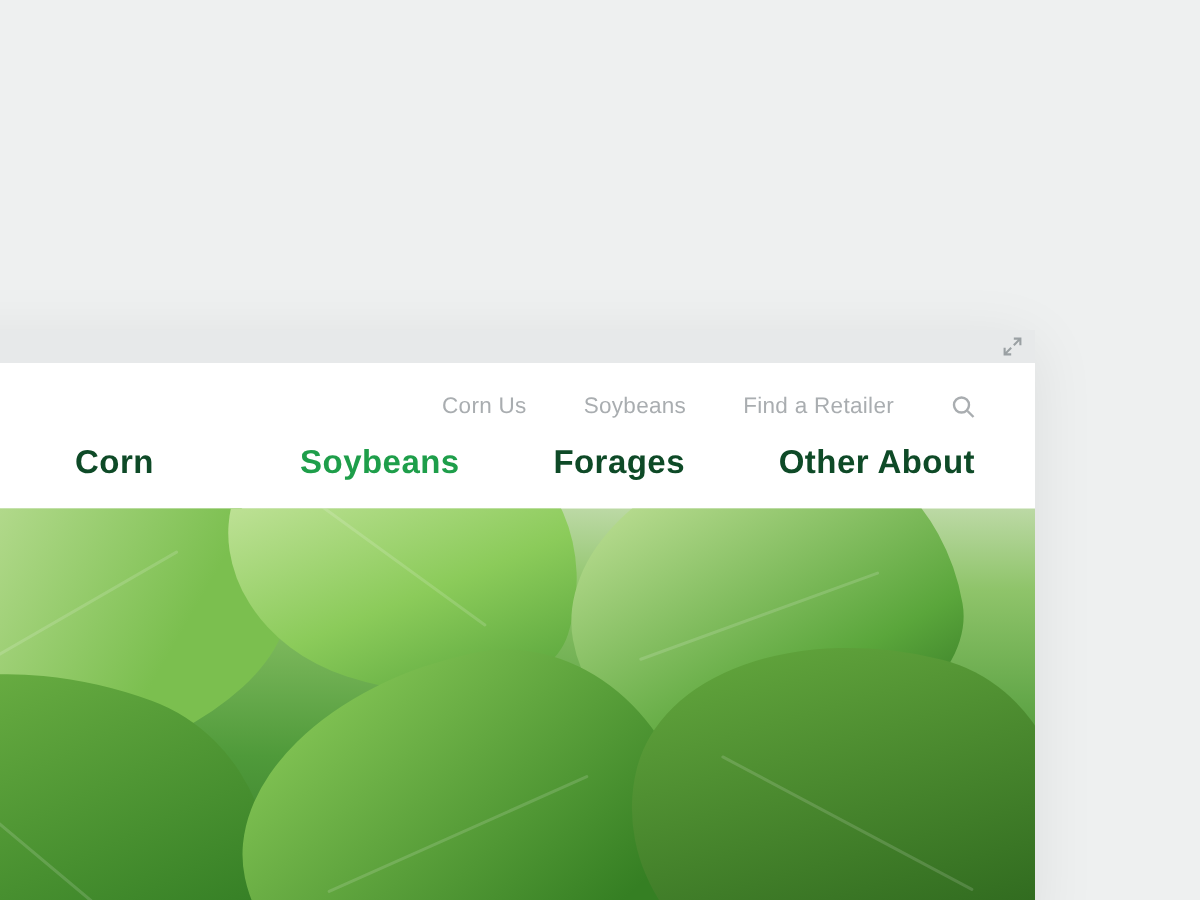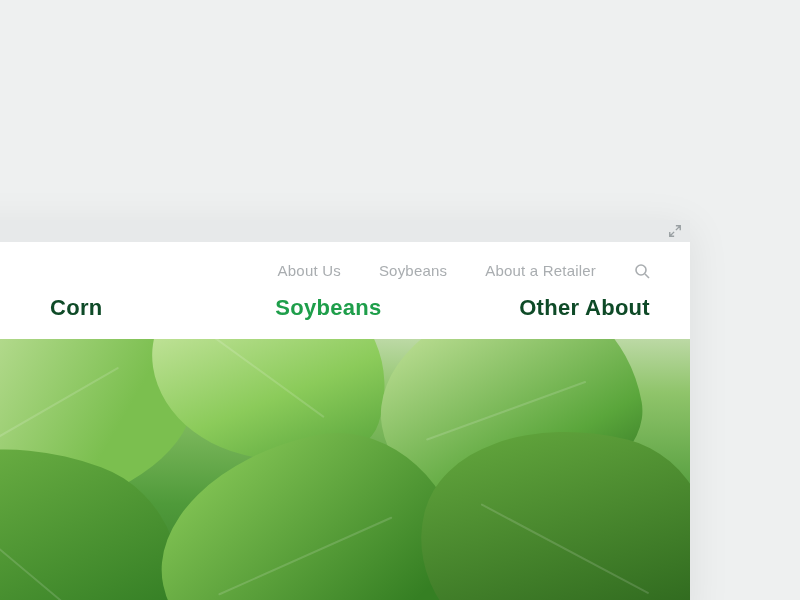--- a/index.html
+++ b/index.html
@@ -91,33 +91,34 @@
     <span class="expand-icon">
       <svg viewBox="0 0 16 16" fill="none" stroke="currentColor" stroke-width="1.6">
         <path d="M9 2 h5 v5 M14 2 L9 7"></path>
         <path d="M7 14 h-5 v-5 M2 14 L7 9"></path>
       </svg>
     </span>
   </div>
 
   <div class="header">
     <div class="top-nav">
-      <span class="link">About Us</span>
+      <span class="link">Corn Us</span>
       <span class="link">Soybeans</span>
-      <span class="link">About a Retailer</span>
+      <span class="link">Find a Retailer</span>
       <span class="search-icon">
         <svg viewBox="0 0 16 16" fill="none" stroke="currentColor" stroke-width="1.6">
           <circle cx="7" cy="7" r="5"></circle>
             <path d="M11 11 L15 15"></path>
         </svg>
       </span>
     </div>
     <div class="main-nav">
       <span class="tab">Corn</span>
       <span class="tab active">Soybeans</span>
+      <span class="tab">Forages</span>
       <span class="tab">Other About</span>
     </div>
   </div>
 
   <div class="hero" aria-label="soybean-leaves">
     <div class="leaf l1">
         <div class="vein" style="width:180px;left:40px;top:100px;transform:rotate(-15deg);"></div>
       </div>
     <div class="leaf l2">
         <div class="vein" style="width:150px;left:40px;top:95px;transform:rotate(18deg);"></div>

